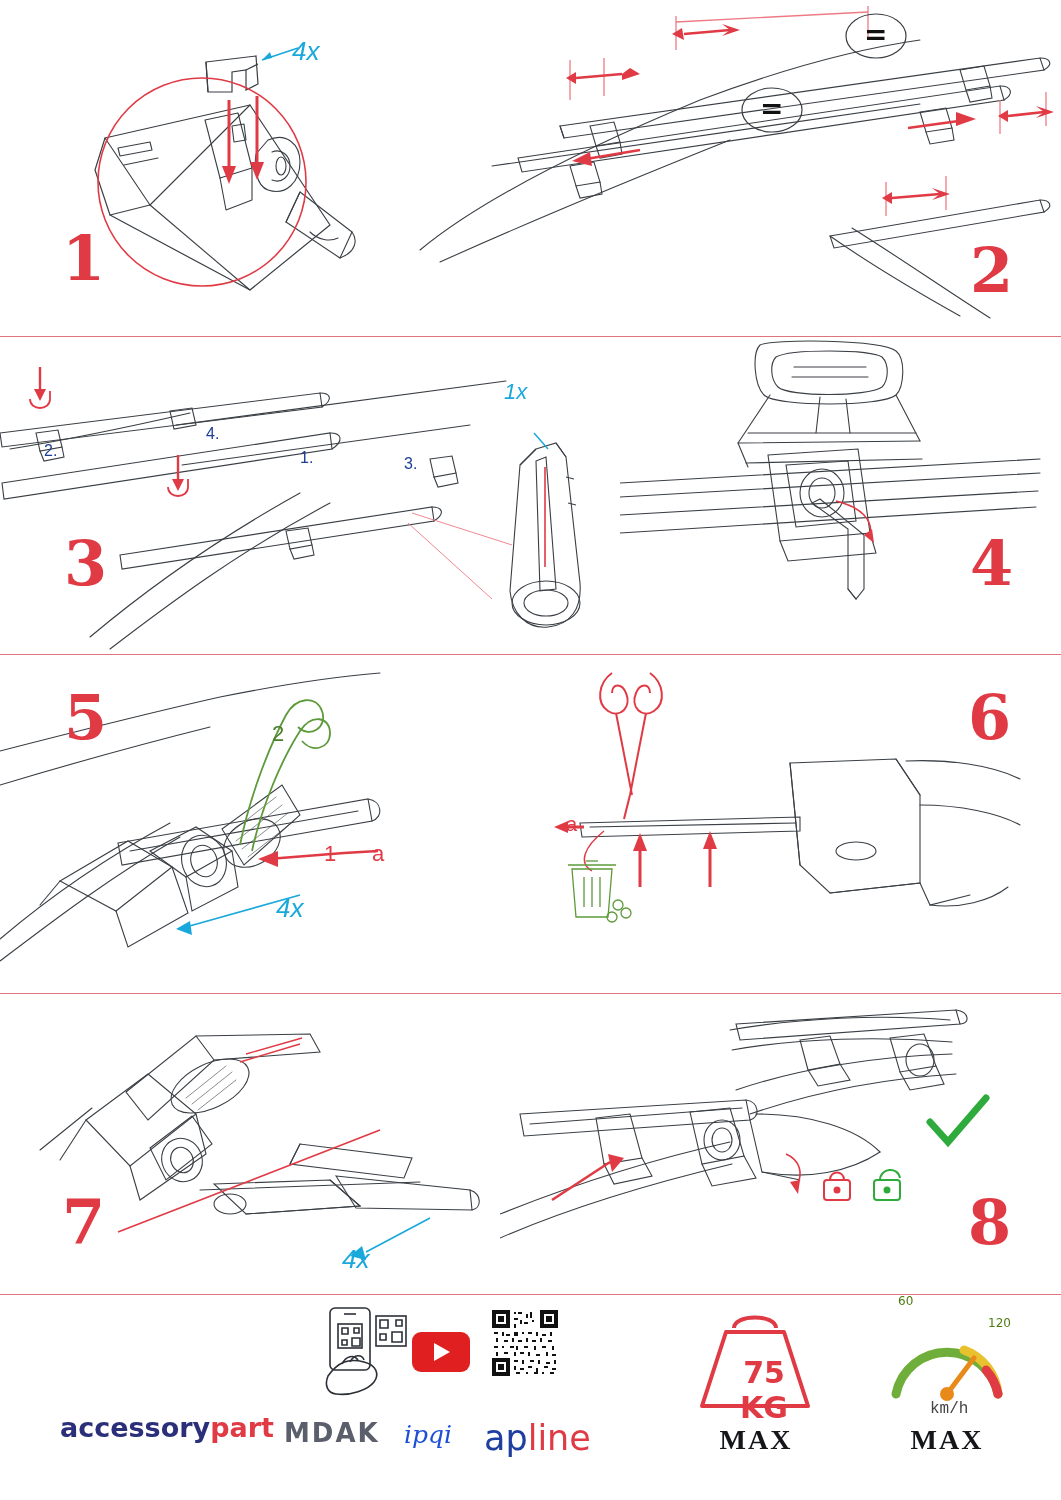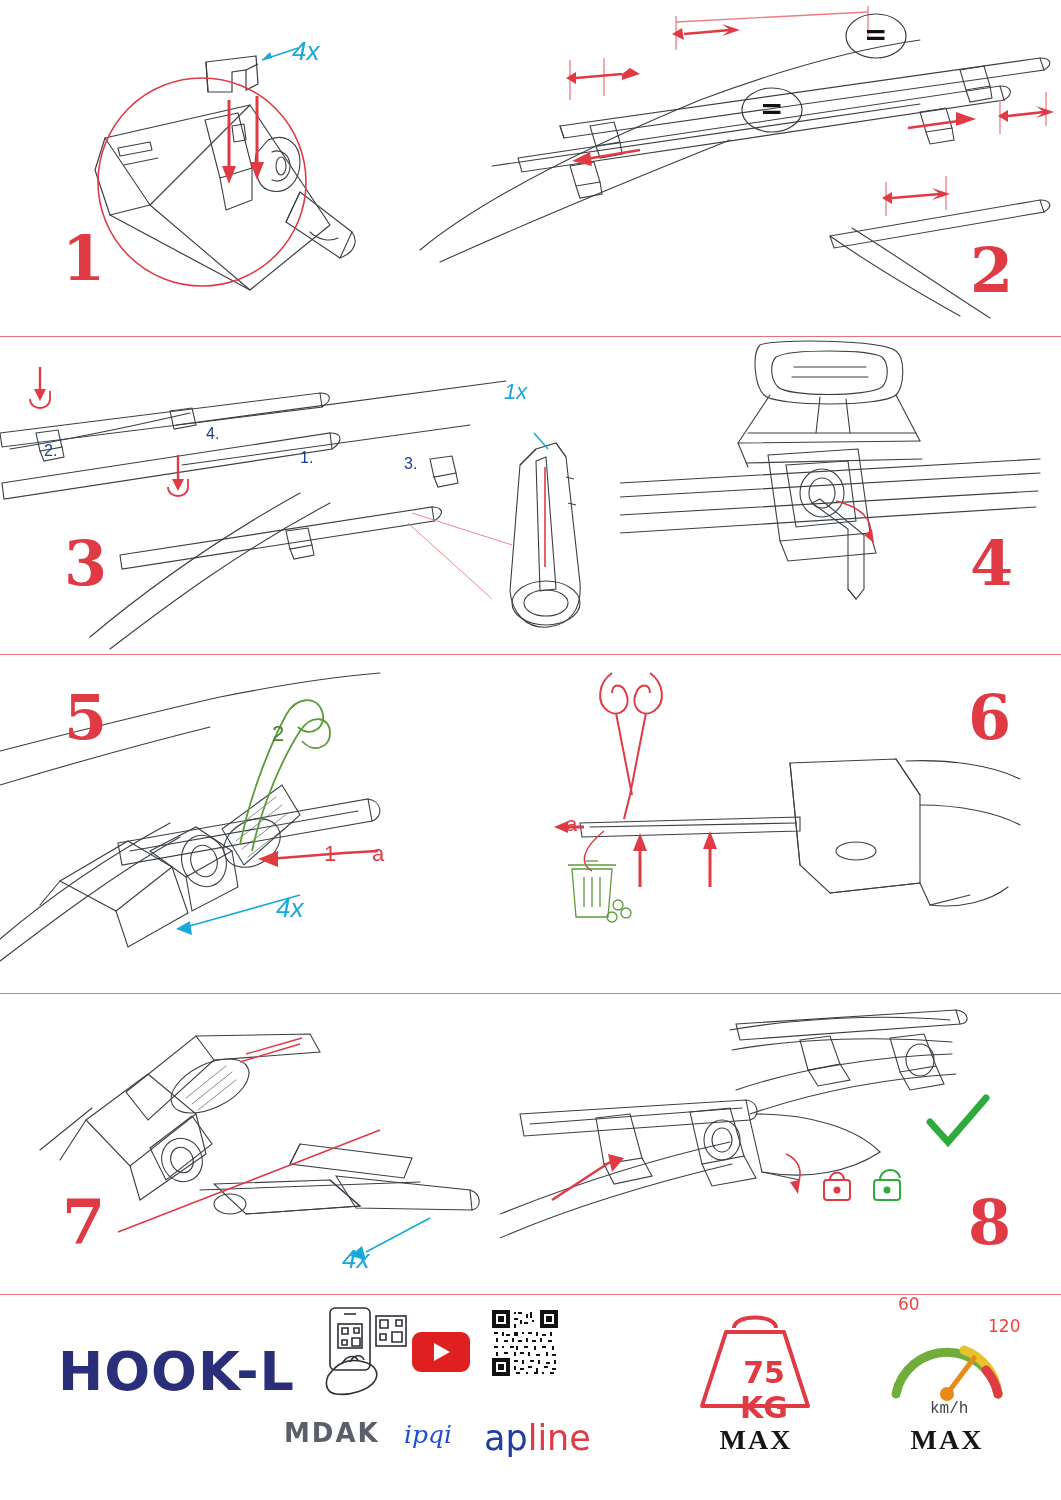--- a/index.html
+++ b/index.html
@@ -107,22 +107,22 @@
   .weightnum {
     position:absolute;
     font-family:"DejaVu Sans", sans-serif;
     font-weight:700;
     font-size:30px;
     color:#e03a45;
   }
   .speed-small {
     position:absolute;
     font-family:"DejaVu Sans", sans-serif;
-    font-size:17px;
-    color:#ef4444;
+    font-size:12px;
+    color:#4d7c0f;
   }
   .speed-unit {
     position:absolute;
     font-family:Liberation Mono, monospace;
     font-size:16px;
     color:#444;
   }
 </style>
 </head>
 <body>
@@ -564,21 +564,23 @@
       </g>
       <g stroke="#2faa3c" stroke-width="2" fill="none">
         <rect x="374" y="186" width="26" height="20" rx="3"></rect>
         <path d="M380 186 C380 174 398 172 400 184"></path>
         <circle cx="387" cy="196" r="2.5" fill="#2faa3c"></circle>
       </g>
     </svg>
     <div class="stepnum" style="left:468px;top:198px">8</div>
   </div>
 
-  <div class="brand">HOOK-L</div>
+  <div class="brand-sub">
+    <span>accessory</span><span class="part">part</span>
+  </div>
   <div class="mdak">MDAK</div>
   <div class="ipqi">ipqi</div>
   <div class="apline">
     <span>ap</span><span class="li">line</span>
   </div>
 
   <svg style="position:absolute;left:320px;top:1306px" width="92" height="96" viewBox="0 0 92 96">
     <g fill="none" stroke="#2b2f36" stroke-width="1.6">
       <rect x="10" y="2" width="40" height="62" rx="5"></rect>
       <path d="M24 8 L36 8"></path>

